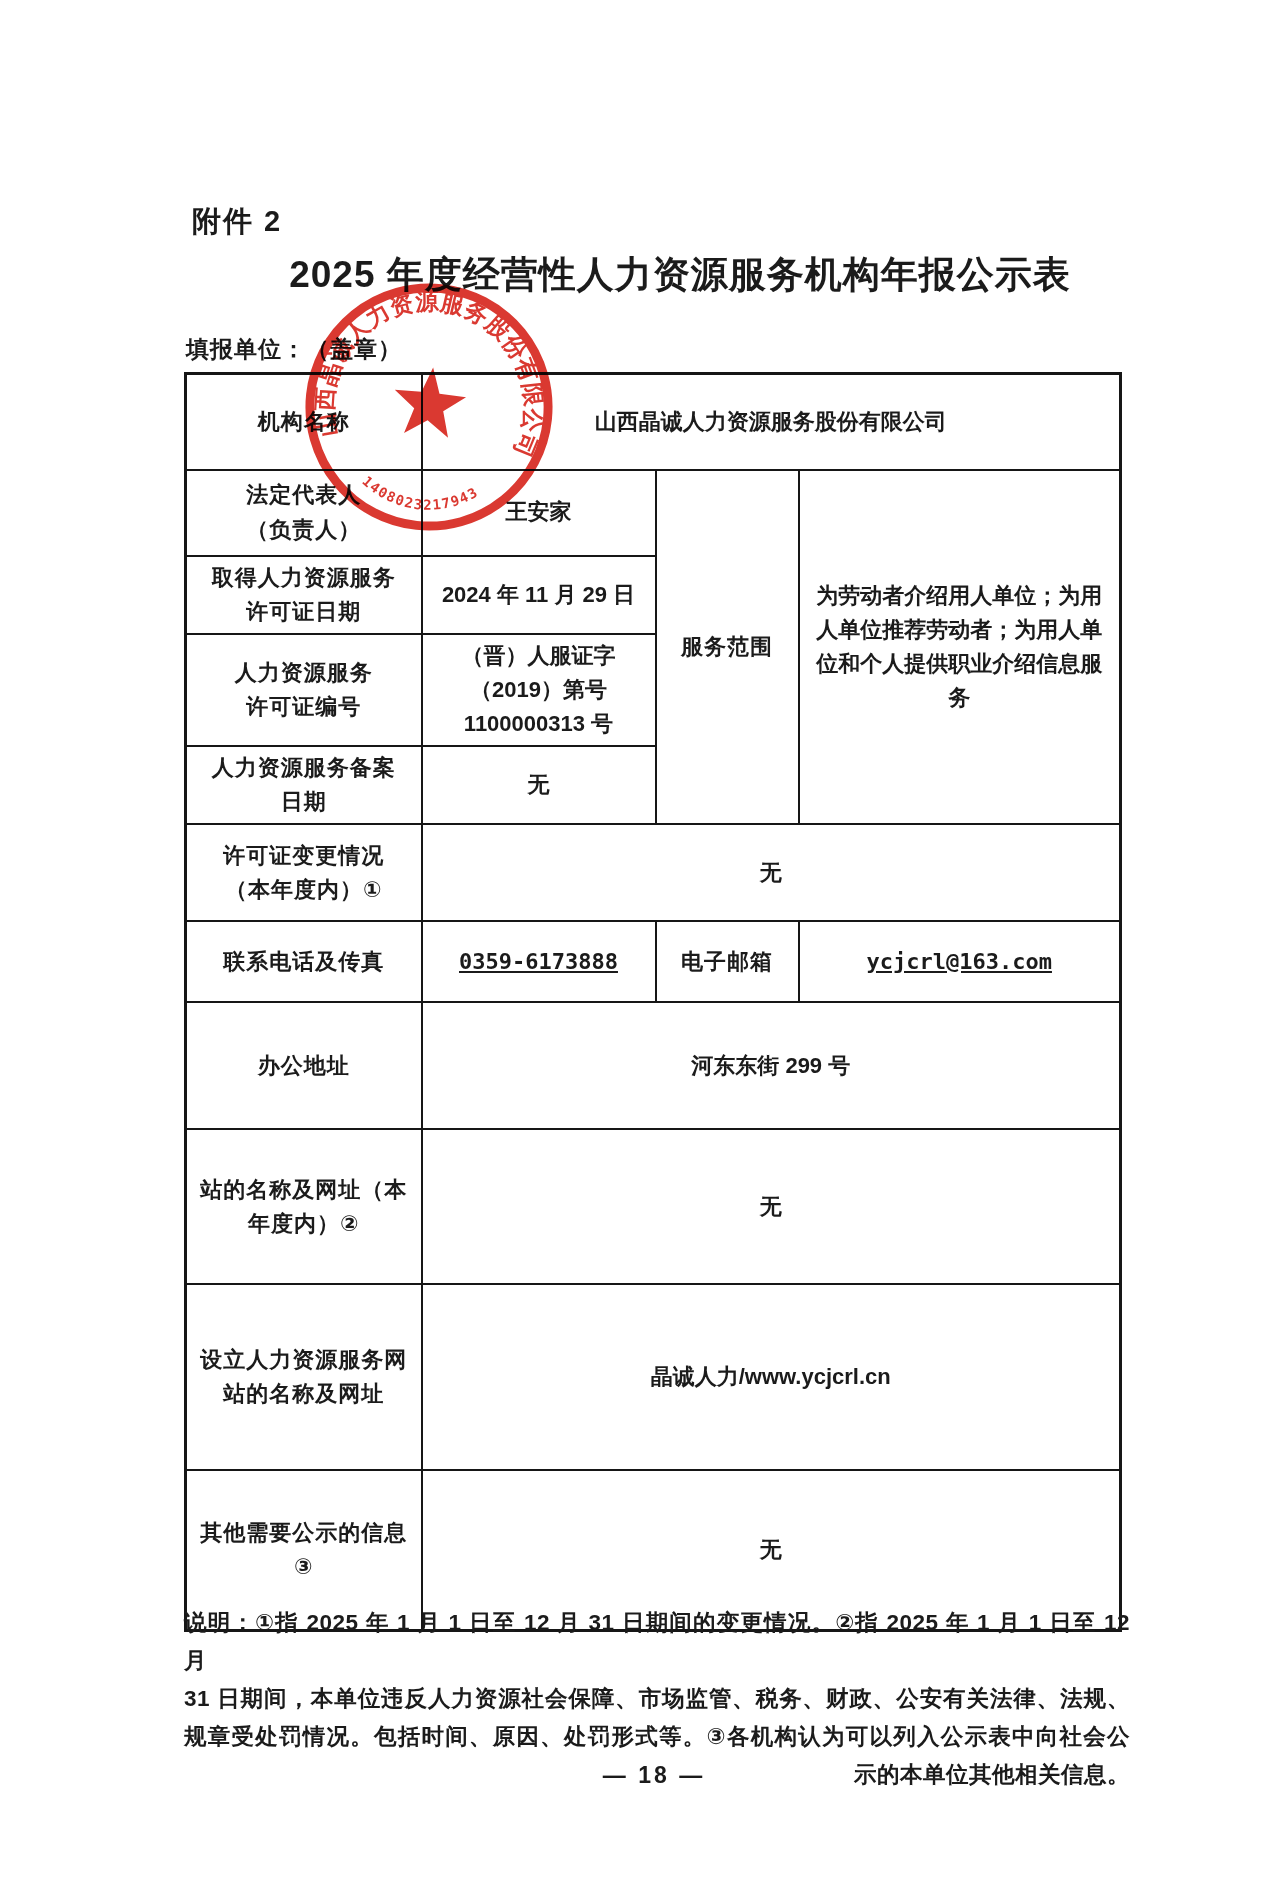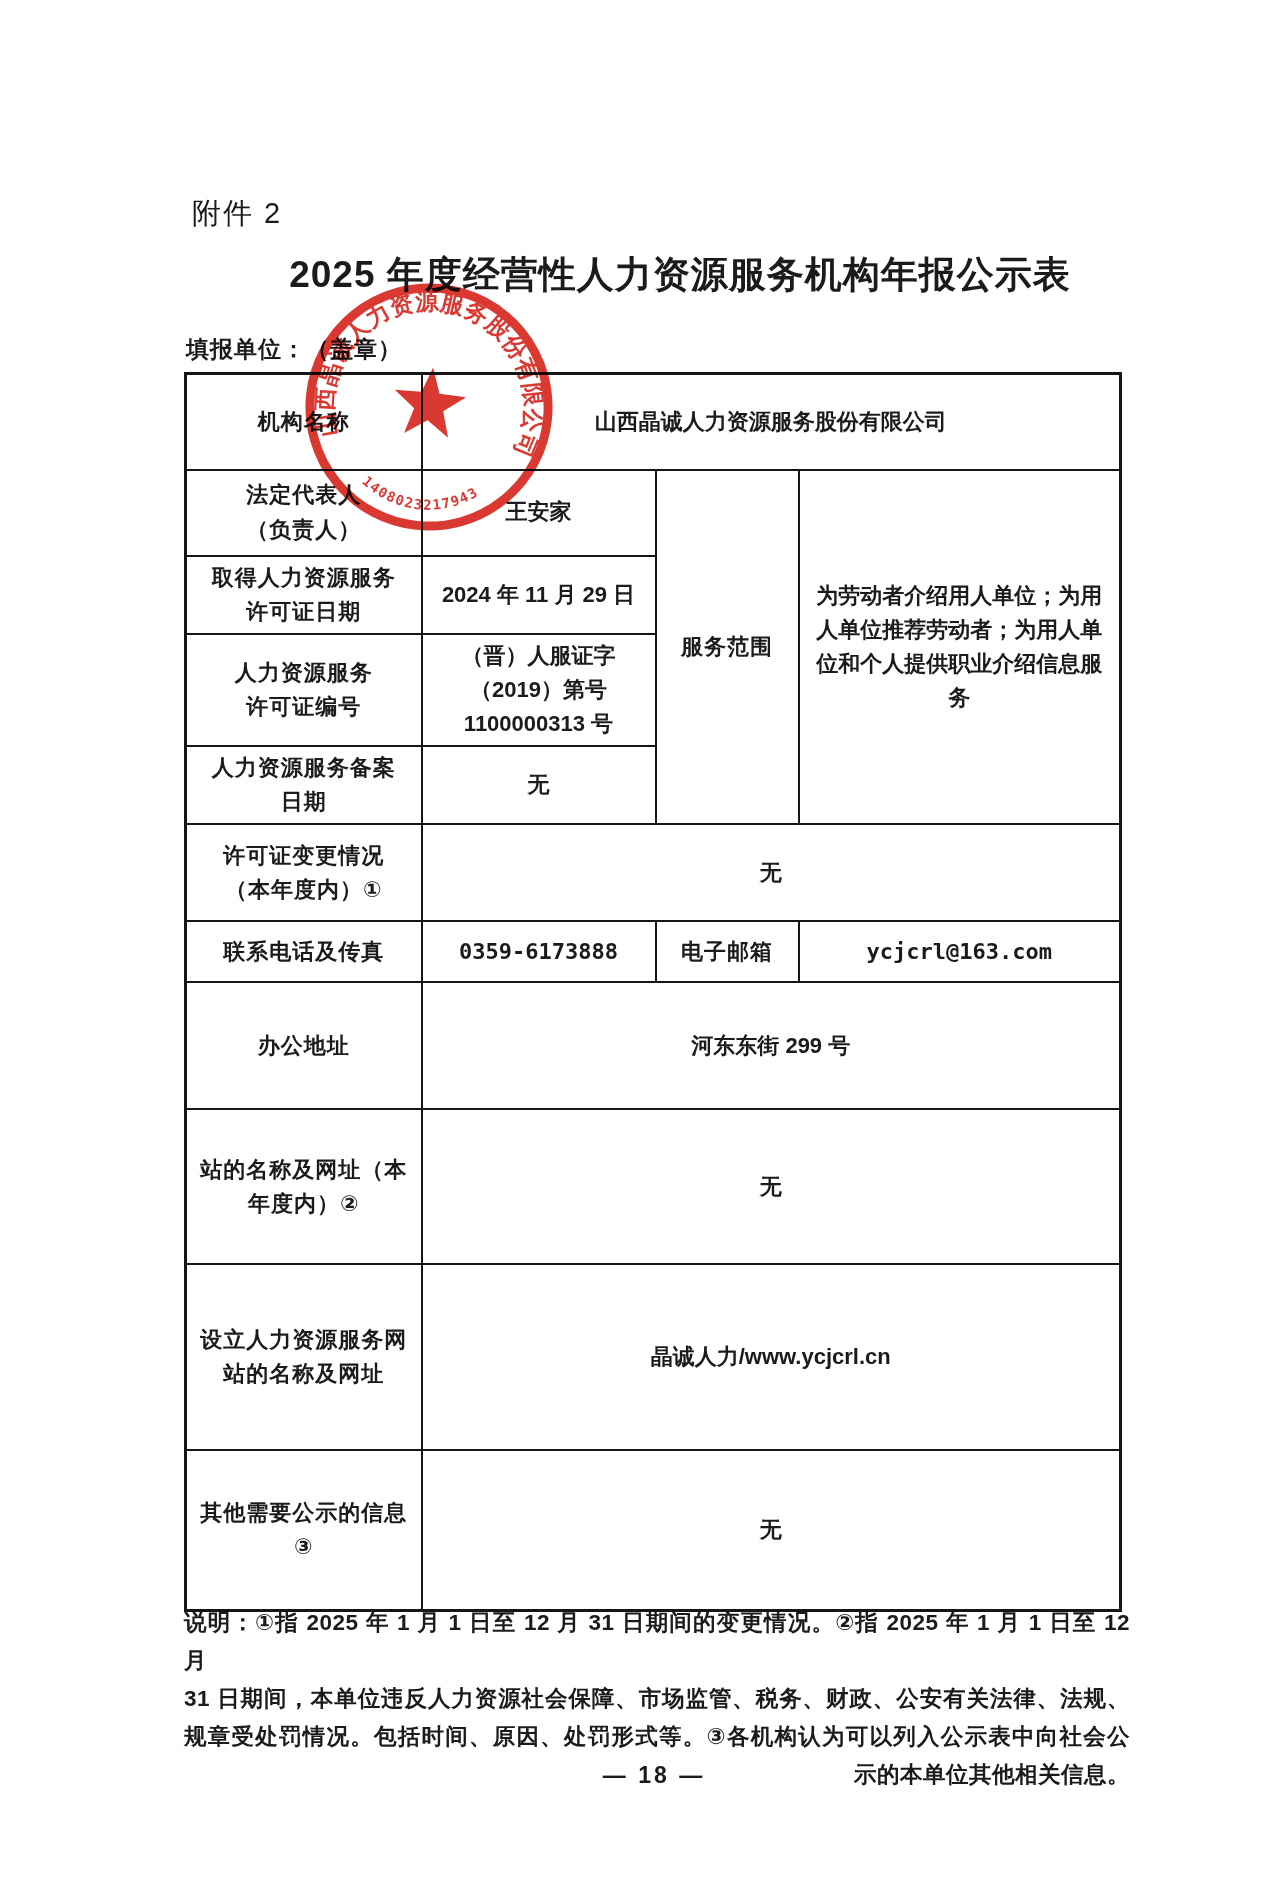--- a/index.html
+++ b/index.html
@@ -5,22 +5,22 @@
   * { margin:0; padding:0; box-sizing:border-box; }
   html,body { width:1280px; height:1893px; }
   body {
     position:relative;
     background:#ffffff;
     color:#1b1b1b;
     font-family:"Liberation Sans","DejaVu Sans",sans-serif;
     overflow:hidden;
   }
   .attachment {
-    position:absolute; left:192px; top:194px;
-    font-size:29px; font-weight:normal; letter-spacing:2px;
+    position:absolute; left:192px; top:202px;
+    font-size:29px; font-weight:bold; letter-spacing:2px;
   }
   .doc-title {
     position:absolute; left:225px; top:250px; width:910px;
     text-align:center; font-size:37px; font-weight:bold; letter-spacing:1px;
   }
   .filler-line {
     position:absolute; left:186px; top:334px;
     font-size:23px; font-weight:bold; letter-spacing:1px;
   }
   table.report-table {
@@ -30,30 +30,30 @@
   }
   table.report-table td {
     border:2px solid #161616;
     text-align:center; vertical-align:middle;
     font-size:22px; font-weight:bold;
     white-space:pre-line;
     padding:4px 8px;
     line-height:1.55;
   }
   td.lbl { letter-spacing:1px; }
-  td.mono { font-family:"DejaVu Sans Mono","Liberation Mono","DejaVu Sans",monospace; font-size:21px; }
+  td.mono { font-family:"DejaVu Sans Mono","Liberation Mono","DejaVu Sans",monospace; font-size:21px;text-decoration:underline; }
   td.scope-val {
     text-align:justify; text-align-last:center;
     padding:6px 17px; line-height:2.42; font-size:22px;
   }
   td.lic-no { line-height:1.75; }
   tr.h96  td{ height:96px; }  tr.h86 td{ height:86px; }
   tr.h76  td{ height:76px; }  tr.h110 td{ height:110px; }
   tr.h75  td{ height:75px; }  tr.h97 td{ height:97px; }
-  tr.h79  td{ height:61px; }  tr.h106 td{ height:127px; }
+  tr.h79  td{ height:81px; }  tr.h106 td{ height:127px; }
   tr.h155 td{ height:155px; } tr.h186 td{ height:186px; }
   tr.h160 td{ height:160px; }
   .notes {
     position:absolute; left:184px; top:1604px; width:946px;
     font-size:22.5px; font-weight:bold; line-height:38px; letter-spacing:0.5px;
   }
   .notes .jline { text-align:justify; text-align-last:justify; }
   .notes .lline { text-align:right;font-family:Liberation Serif, serif; }
   .page-number {
     position:absolute; left:0; top:1762px; width:1260px;

